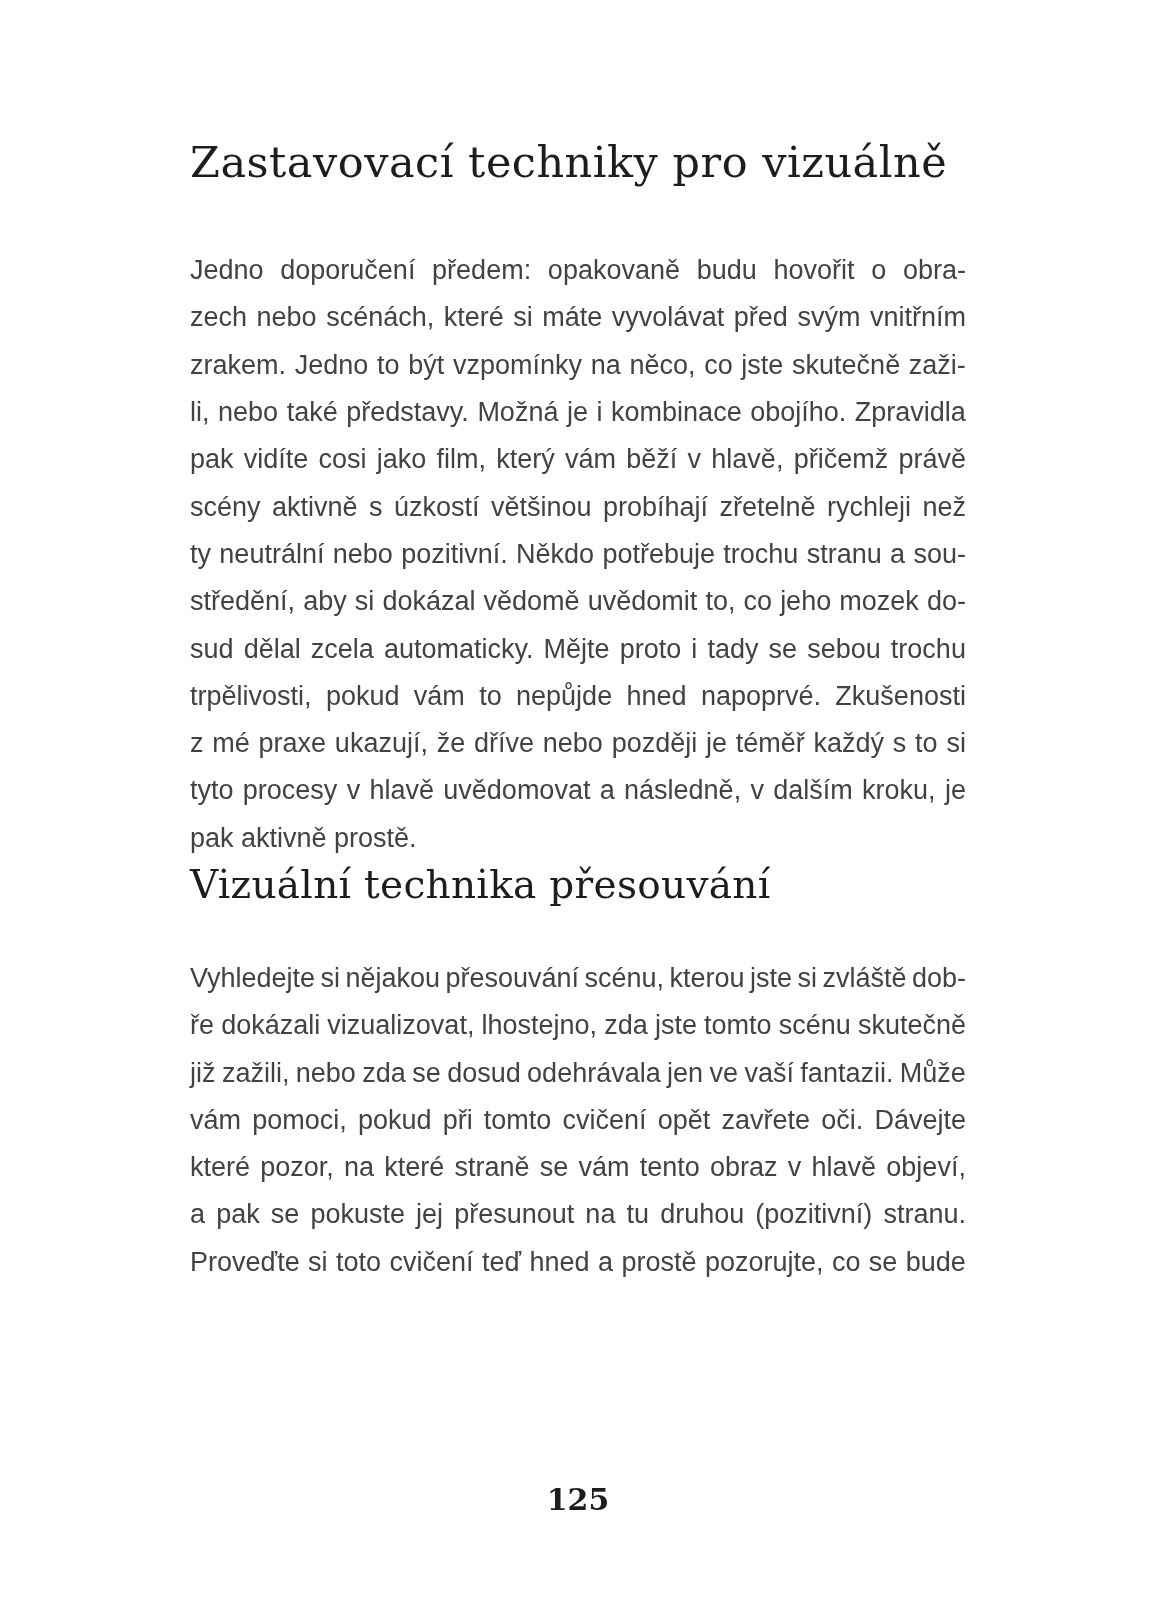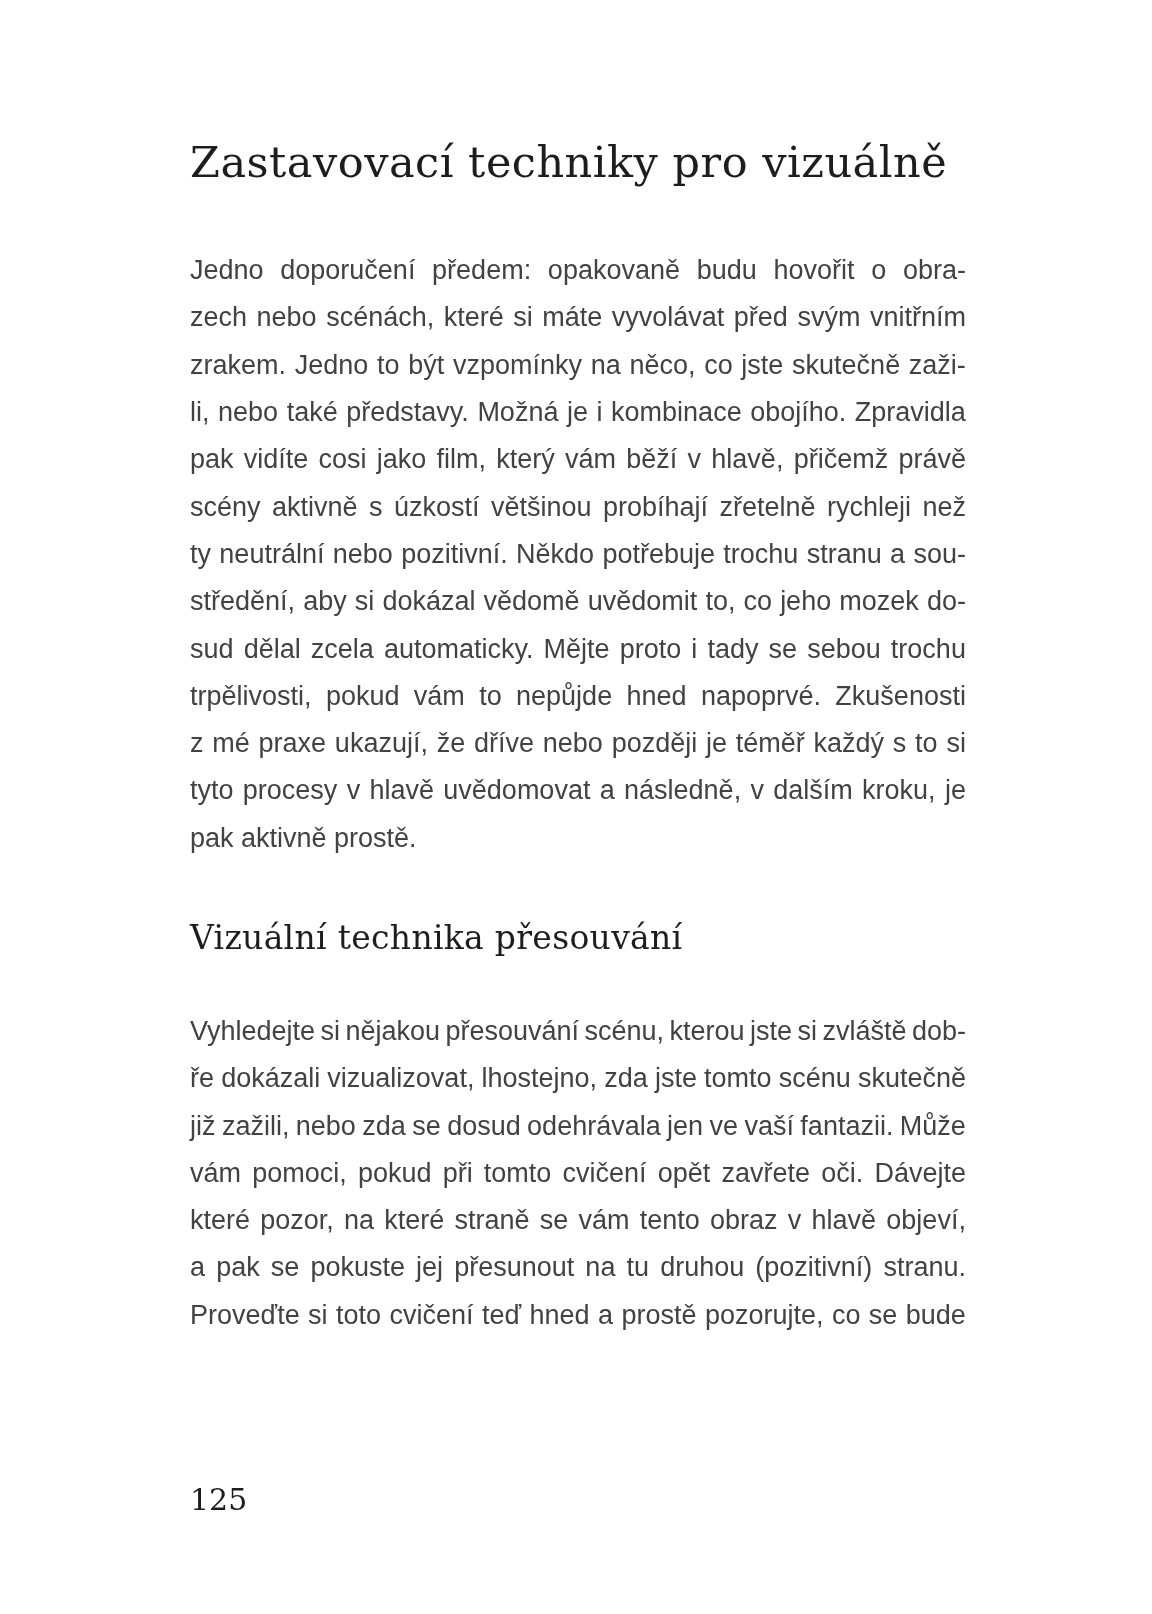--- a/index.html
+++ b/index.html
@@ -46,37 +46,36 @@
     justify-content: space-between;
     align-items: center;
   }
   .para .line.plain {
     display: block;
     line-height: 47.3px;
     text-align: left;
   }
   .plain { white-space: nowrap; }
   .subheading {
-    margin-top: 53px;
     font-family: "DejaVu Serif", serif;
     font-weight: 500;
     color: #1d1d1d;
-    font-size: 33px;
+    font-size: 39px;
     line-height: 46px;
     letter-spacing: 0.3px;
     white-space: nowrap;
   }
   .folio {
     position: absolute;
     left: 190px;
     top: 1482px;
     width: 776px;
-    text-align: left;
+    text-align: center;
     font-family: "DejaVu Serif", serif;
-    font-weight: 400;
+    font-weight: 700;
     font-size: 30px;
     color: #1d1d1d;
   }
 </style>
 </head>
 <body>
 
 <div class="page">
   <div class="content">
 

